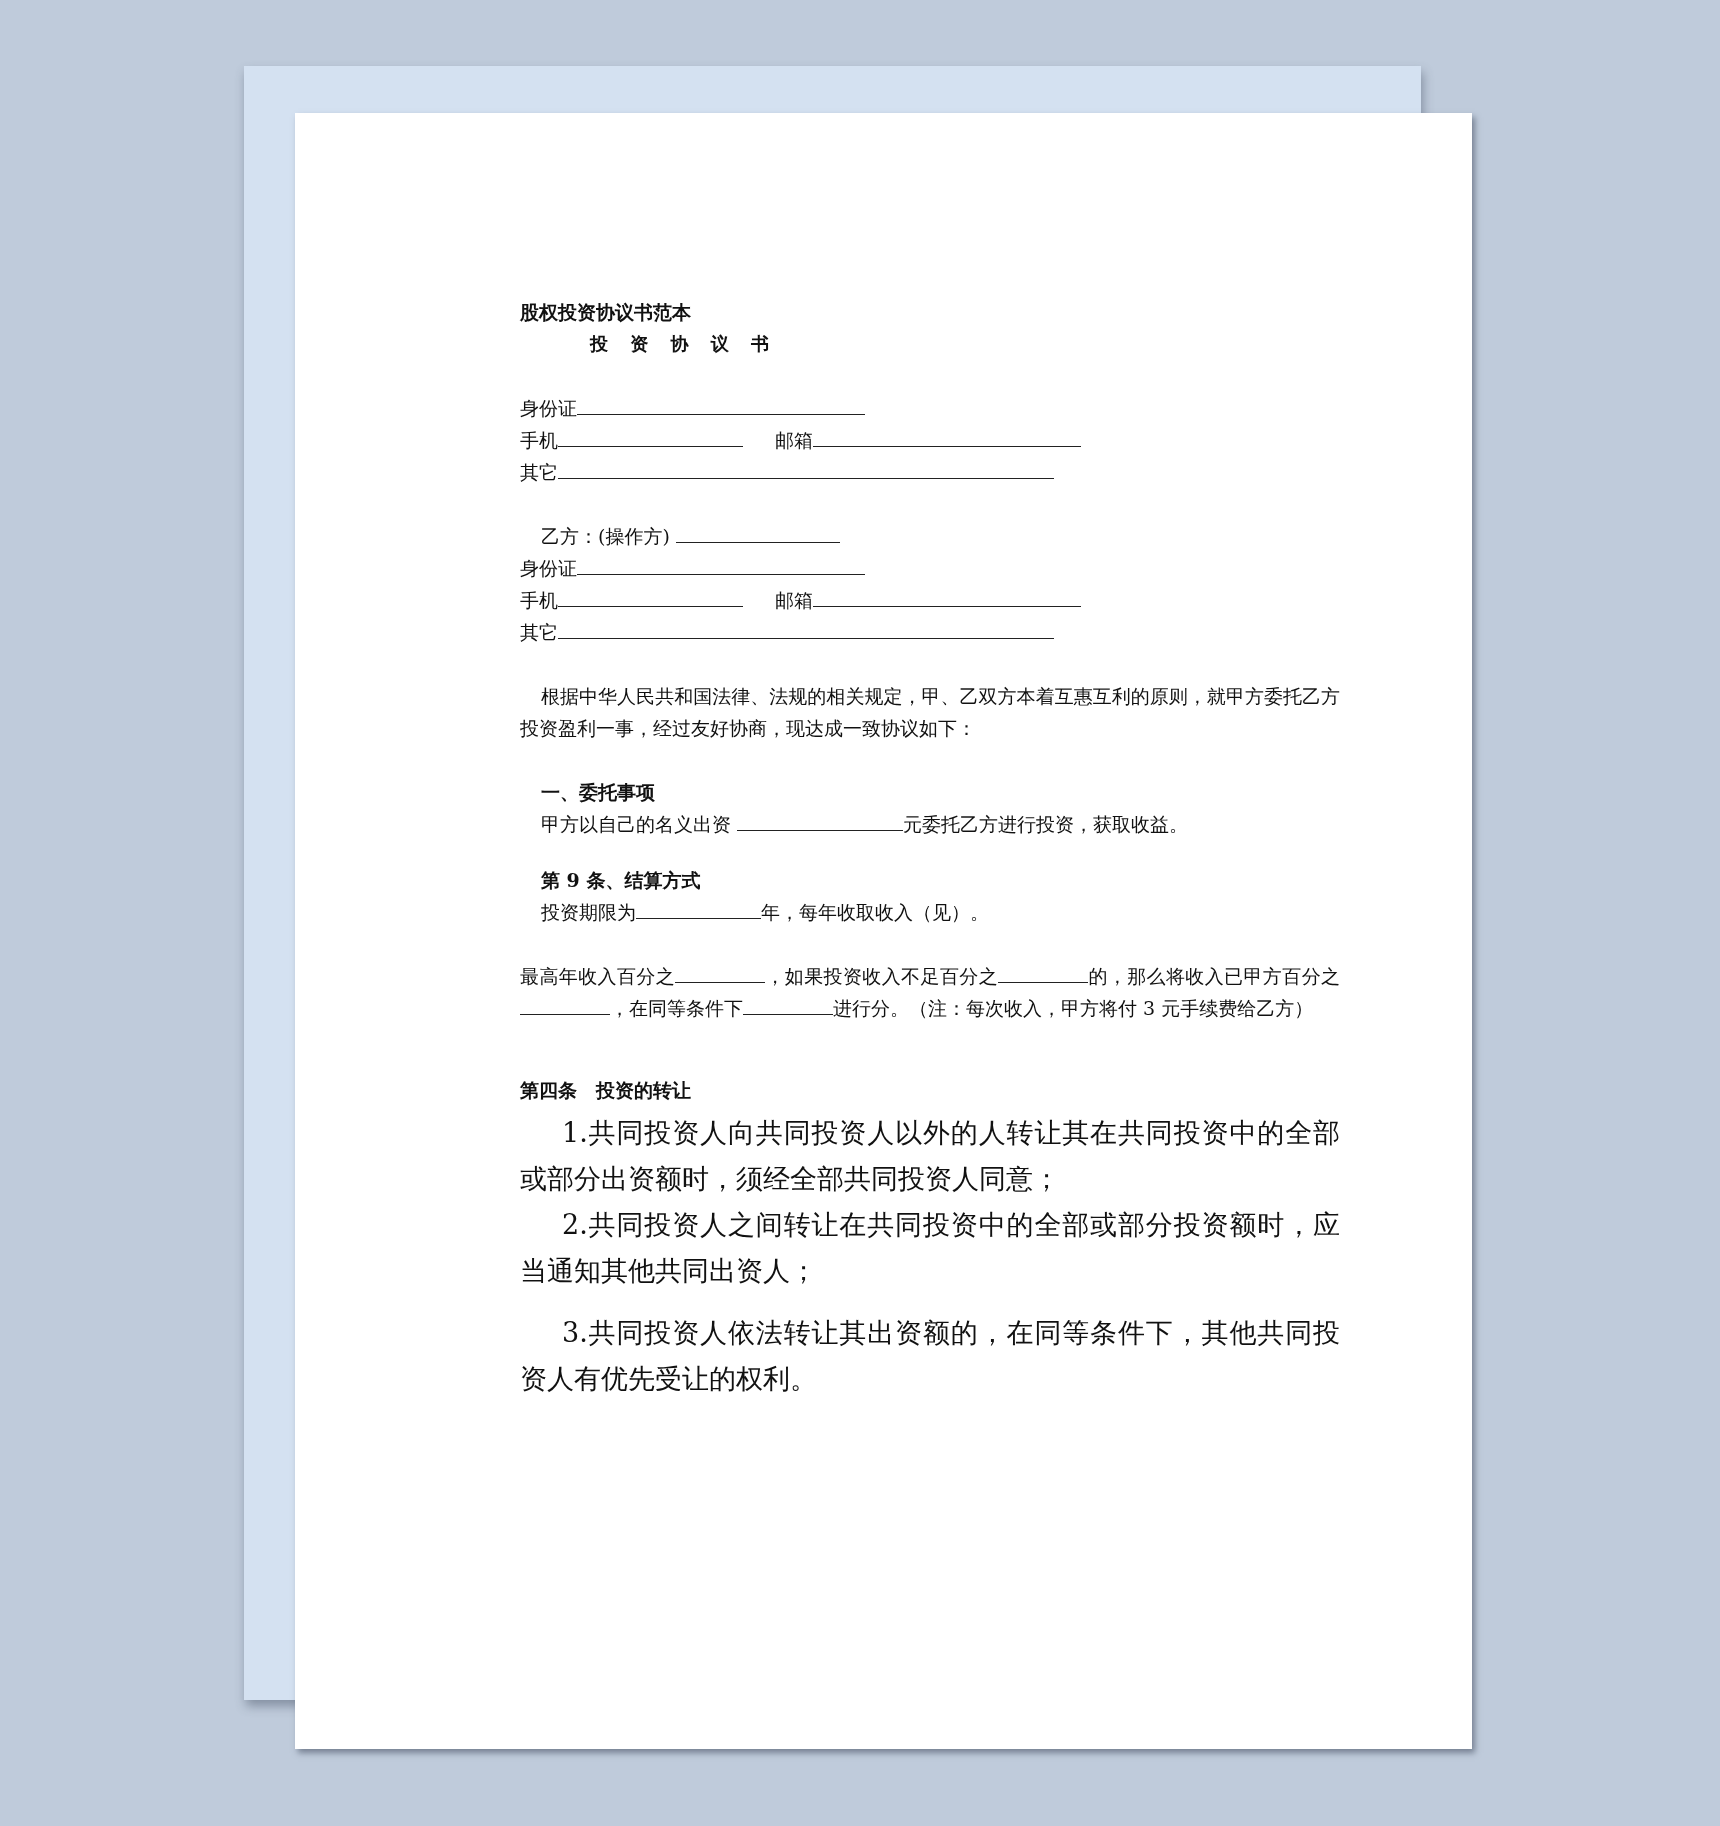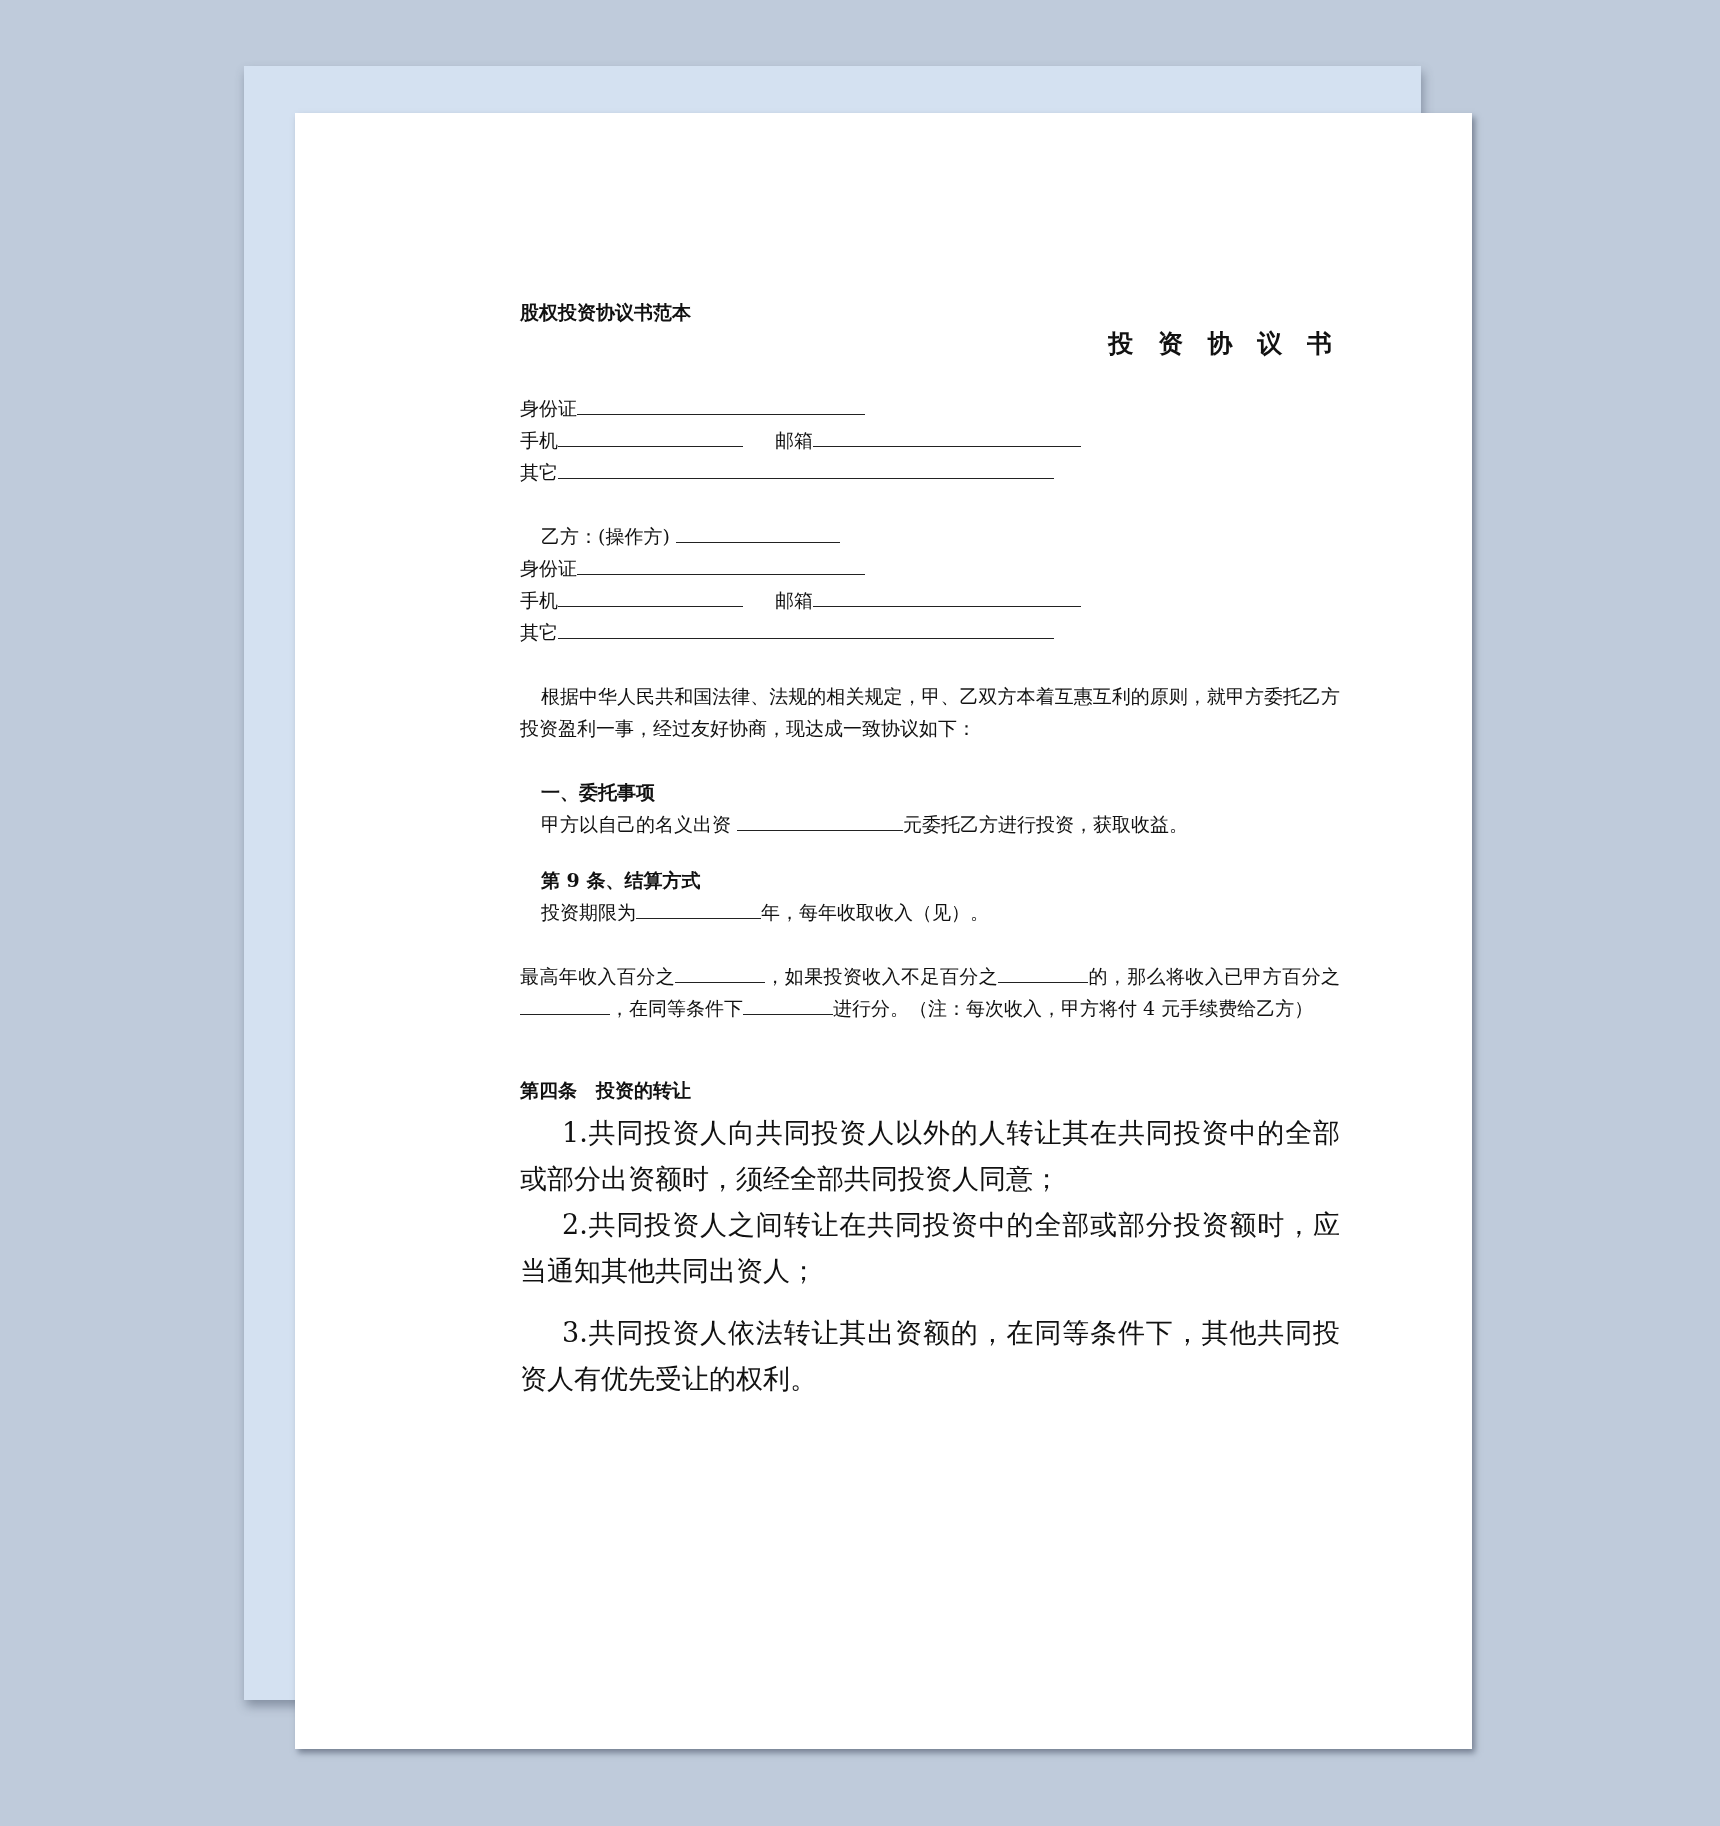--- a/index.html
+++ b/index.html
@@ -19,21 +19,21 @@
     position:absolute; left:295px; top:113px; width:1177px; height:1636px;
     background:#ffffff;
     box-shadow: 3px 4px 6px rgba(60,70,90,0.55);
   }
   .content {
     position:absolute; left:520px; top:296px; width:820px;
     font-size:19px; line-height:32px;
   }
   .line { white-space:pre; height:32px; }
   .bold { font-weight:bold; }
-  .doc-title { text-align:right; letter-spacing:8px; font-weight:bold; font-size:25px; margin-left:70px;}
+  .doc-title { text-align:left; letter-spacing:8px; font-weight:bold; font-size:18px; margin-left:70px;}
   .indent1 { padding-left:21px; }
   .blank { display:inline-block; border-bottom:1px solid #222; height:20px; vertical-align:baseline; }
   .gap { height:32px; }
   .para { text-align:justify; white-space:normal; }
   .big { font-size:27px; line-height:46px; }
   .indent2 { text-indent:42px; }
 </style>
 </head>
 <body>
 
@@ -60,20 +60,20 @@
   <div class="gap"></div>
 
   <div class="line indent1 bold">一、委托事项</div>
   <div class="line indent1"><span>甲方以自己的名义出资 </span><span class="blank" style="width:166px"></span><span>元委托乙方进行投资，获取收益。</span></div>
   <div class="gap" style="height:24px"></div>
 
   <div class="line indent1 bold">第 9 条、结算方式</div>
   <div class="line indent1"><span>投资期限为</span><span class="blank" style="width:125px"></span><span>年，每年收取收入（见）。</span></div>
   <div class="gap"></div>
 
-  <div class="para"><span>最高年收入百分之</span><span class="blank" style="width:90px"></span><span>，如果投资收入不足百分之</span><span class="blank" style="width:90px"></span><span>的，那么将收入已甲方百分之</span><span class="blank" style="width:90px"></span><span>，在同等条件下</span><span class="blank" style="width:90px"></span><span>进行分。（注：每次收入，甲方将付 4 元手续费给乙方）</span></div>
+  <div class="para"><span>最高年收入百分之</span><span class="blank" style="width:90px"></span><span>，如果投资收入不足百分之</span><span class="blank" style="width:90px"></span><span>的，那么将收入已甲方百分之</span><span class="blank" style="width:90px"></span><span>，在同等条件下</span><span class="blank" style="width:90px"></span><span>进行分。（注：每次收入，甲方将付 3 元手续费给乙方）</span></div>
   <div class="gap" style="height:50px"></div>
 
   <div class="line bold">第四条　投资的转让</div>
   <div class="para big indent2" style="margin-top:4px">1.共同投资人向共同投资人以外的人转让其在共同投资中的全部或部分出资额时，须经全部共同投资人同意；</div>
   <div class="para big indent2">2.共同投资人之间转让在共同投资中的全部或部分投资额时，应当通知其他共同出资人；</div>
   <div class="para big indent2" style="margin-top:16px">3.共同投资人依法转让其出资额的，在同等条件下，其他共同投资人有优先受让的权利。</div>
 </div>
 
 </body></html>

